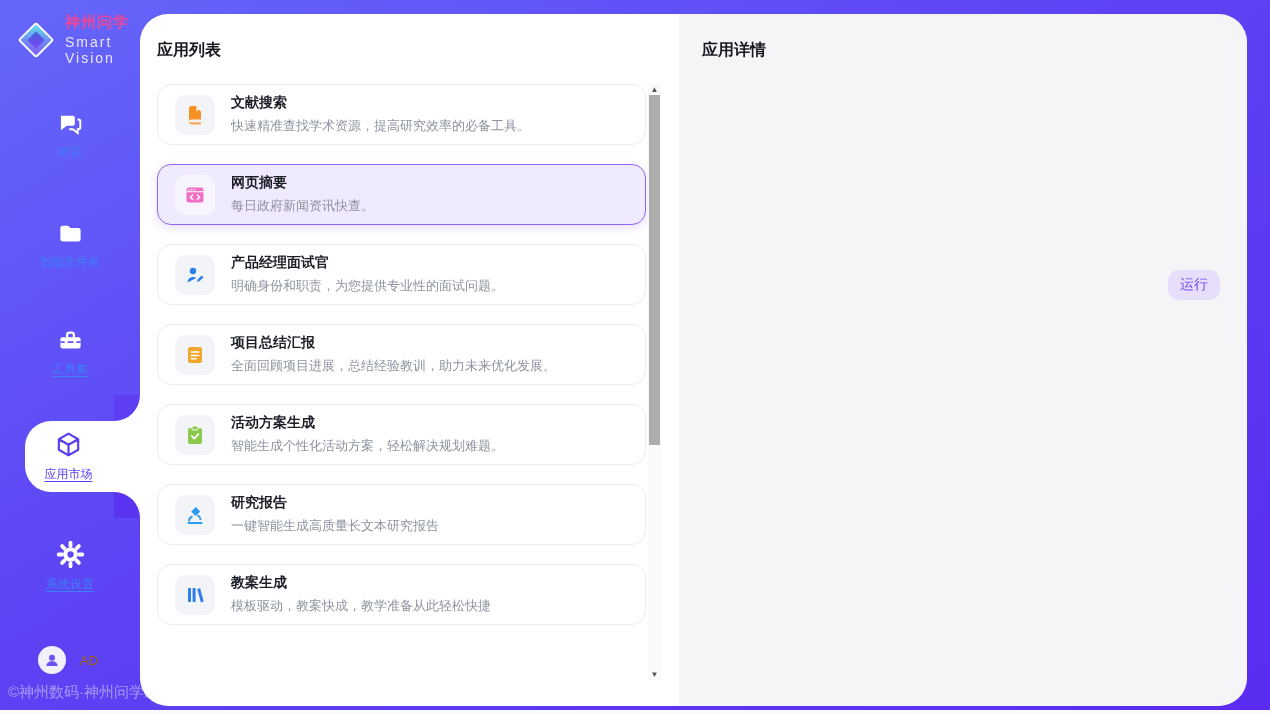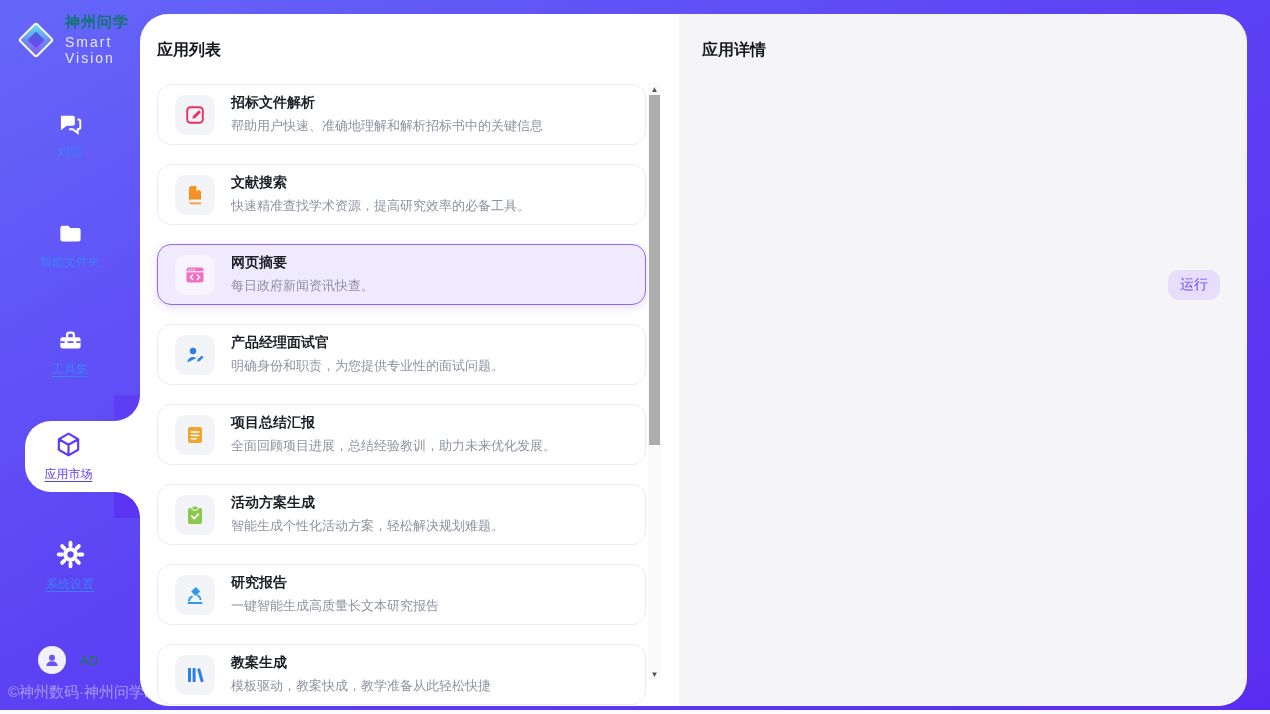--- a/index.html
+++ b/index.html
@@ -17,21 +17,21 @@
 
   
   .sidebar { position:absolute; left:0; top:0; width:140px; height:710px; z-index:3; }
   .logo { position:absolute; left:16px; top:13px; display:flex; align-items:center; gap:9px; }
   .logo-diamond { width:40px; height:40px; position:relative; flex:0 0 auto; }
   .logo-diamond .d1 { position:absolute; left:7px; top:7px; width:26px; height:26px;
     transform:rotate(45deg); background:linear-gradient(135deg,#5fe6ec 0%,#6f86f6 55%,#8657f2 100%);
     border:2px solid rgba(255,255,255,.95); border-radius:3px; }
   .logo-diamond .d2 { position:absolute; left:14px; top:14px; width:12px; height:12px;
     transform:rotate(45deg); background:linear-gradient(135deg,#3d4bd8,#7a3cf0); opacity:.8; }
-  .logo-text .cn { color:#0f766e; font-size:15px; font-weight:700; letter-spacing:1px; }
+  .logo-text .cn { color:#ec4899; font-size:15px; font-weight:700; letter-spacing:1px; }
   .logo-text .en { color:#e8e6ff; font-size:14px; letter-spacing:2px; margin-top:2px; }
 
   .nav-item { position:absolute; left:0; width:140px; display:flex; flex-direction:column;
     align-items:center; gap:7px; cursor:pointer; }
   .nav-item .lbl { color:#3b82f6; font-size:12px; }
   .nav-item .lbl.u { text-decoration:underline; text-underline-offset:3px; }
 
   
   .bubble { position:absolute; left:25px; top:421px; width:115px; height:71px;
     background:#fff; border-radius:26px 0 0 26px; z-index:2; }
@@ -41,21 +41,21 @@
     border-bottom-right-radius:26px; }
   .fillet.bot::before { content:''; position:absolute; inset:0; background:#5b34f2;
     border-top-right-radius:26px; }
   .nav-item.active { left:11px; width:115px; top:430px; z-index:4; }
   .nav-item.active .lbl { color:#5b3df2; }
 
   .user-row { position:absolute; left:38px; top:646px; display:flex; align-items:center;
     gap:14px; z-index:4; }
   .avatar-circle { width:28px; height:28px; border-radius:50%; background:#f2effe;
     display:flex; align-items:center; justify-content:center; }
-  .user-name { color:#15803d; font-size:13px; }
+  .user-name { color:#a16207; font-size:13px; }
   .side-footer { position:absolute; left:8px; top:683px; color:rgba(255,255,255,.45);
     font-size:15px; white-space:nowrap; z-index:4; }
 
   
   .list-pane { position:relative; width:539px; height:100%; background:#fff; flex:0 0 auto; }
   .pane-title { position:absolute; left:17px; top:26px; font-size:16px; font-weight:700; color:#15181f; }
   .cards { position:absolute; left:17px; top:70px; width:489px; }
   .app-card { display:flex; align-items:center; gap:16px; height:61px; margin-bottom:19px;
     padding-left:17px; background:#fff; border:1px solid #ececf0; border-radius:14px; cursor:pointer; }
   .app-card.selected { background:#f0eafe; border:1px solid #9265f2;
@@ -181,34 +181,20 @@
 
     <div class="side-footer">©神州数码·神州问学出品</div>
   </div>
 
   <div class="sheet">
 
     <div class="list-pane">
       <div class="pane-title">应用列表</div>
       <div class="cards">
 
-        <div class="app-card">
-          <div class="app-icon-box" style="color: rgb(232, 51, 95);">
-            <span>
-              <svg width="22" height="22" viewBox="0 0 22 22">
-                <rect x="3.2" y="3.2" width="15.6" height="15.6" rx="3.2" fill="none" stroke="currentColor" stroke-width="1.9"></rect>
-                <path d="M8.3 14.8l.9-3 5.6-5.6 2.1 2.1-5.6 5.6z" fill="currentColor"></path>
-              </svg>
-            </span>
-          </div>
-          <div>
-            <div class="app-name">招标文件解析</div>
-            <div class="app-desc">帮助用户快速、准确地理解和解析招标书中的关键信息</div>
-          </div>
-        </div>
 
         <div class="app-card">
           <div class="app-icon-box" style="color: rgb(245, 145, 34);">
             <span>
               <svg width="22" height="22" viewBox="0 0 22 22">
                 <path d="M5 4.4C5 3.1 6.1 2 7.4 2H17v13.6H7.4A2.4 2.4 0 0 0 5 18z" fill="currentColor"></path>
                 <path d="M5 18a2.4 2.4 0 0 0 2.4 2.4H17v-2.2H7.4" fill="currentColor" opacity=".75"></path>
                 <path d="M12.4 2H17v5.6l-2.3-1.8-2.3 1.8z" fill="#fff" opacity=".9"></path>
               </svg>
             </span>

